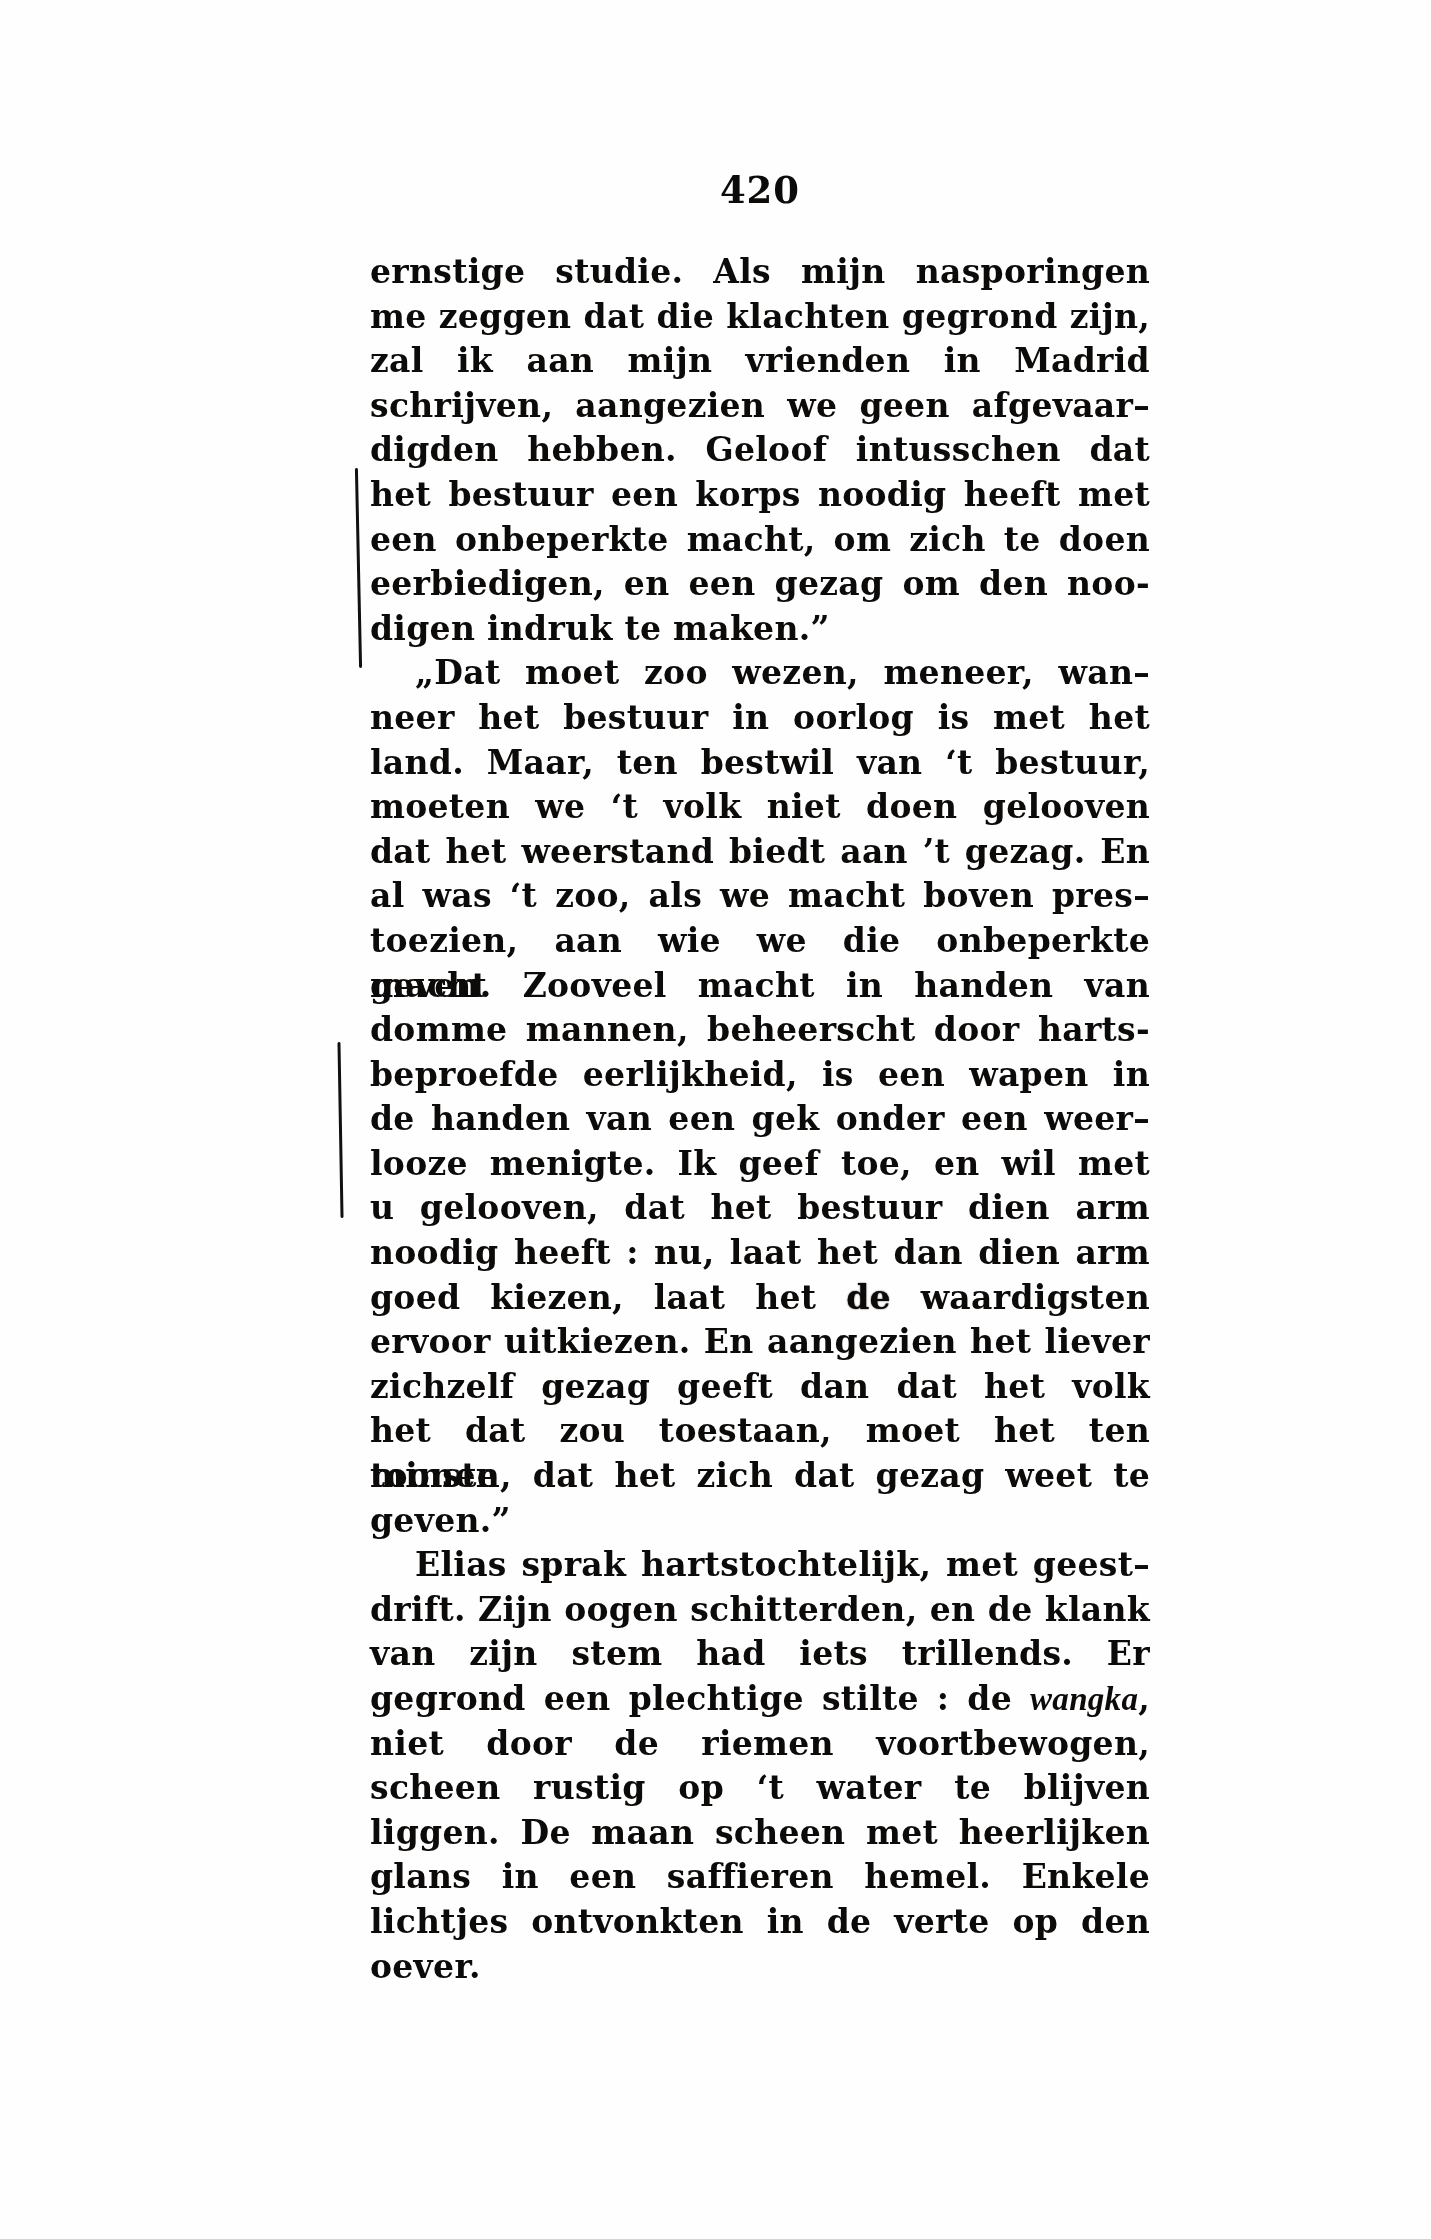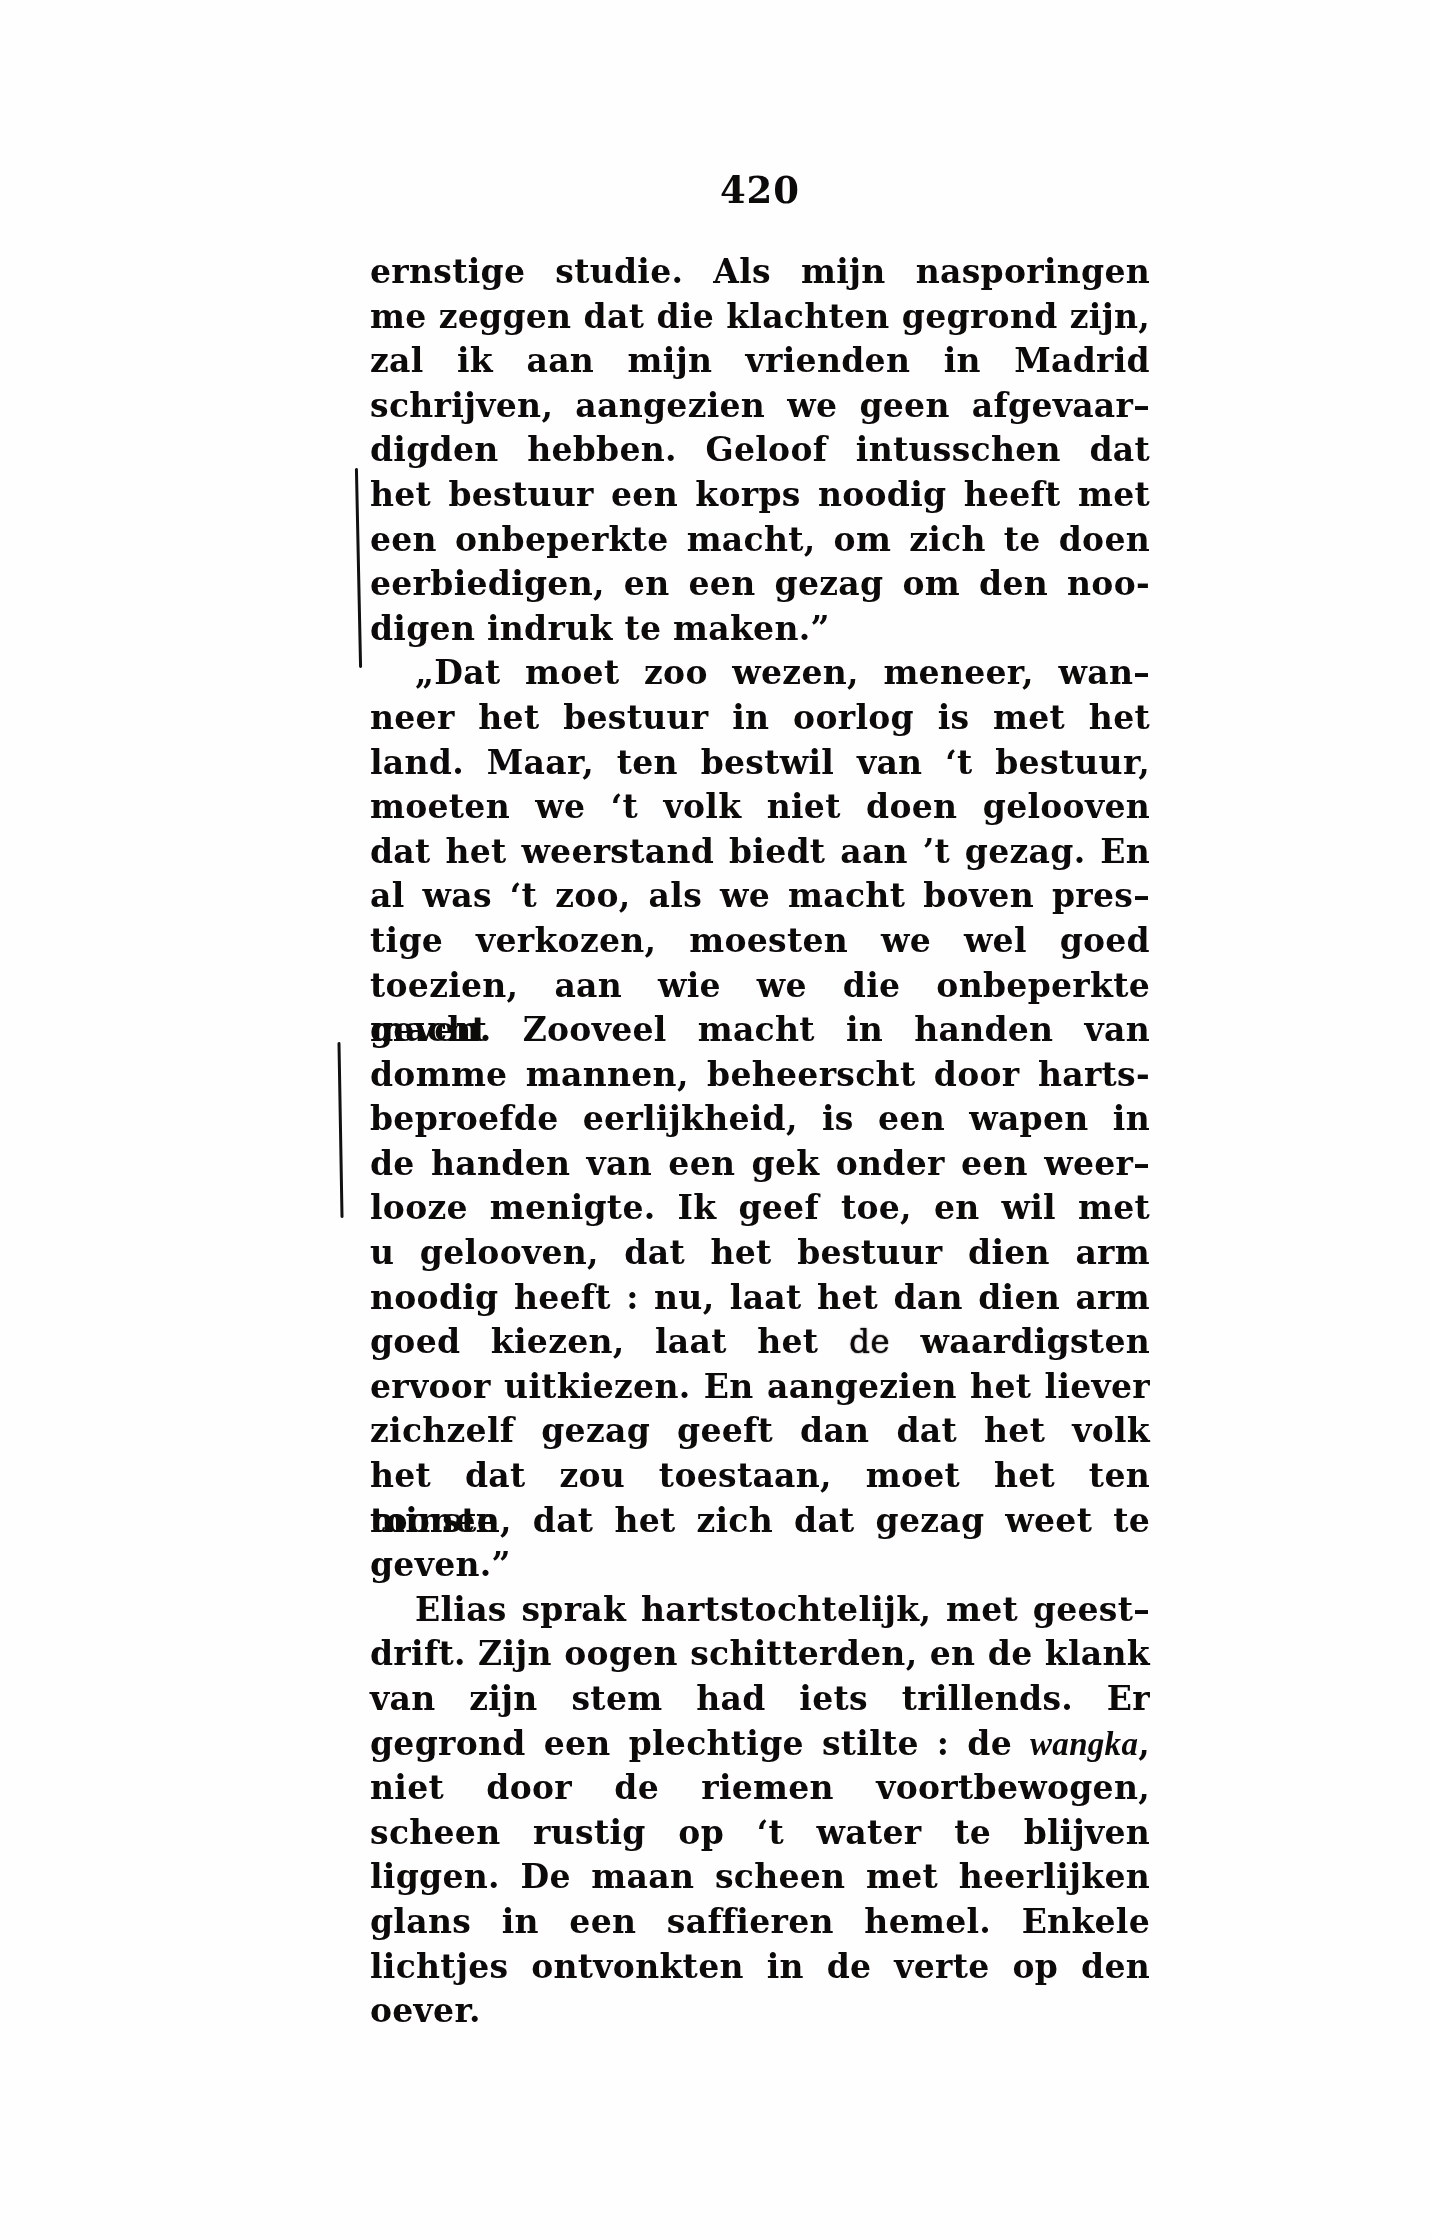--- a/index.html
+++ b/index.html
@@ -29,21 +29,21 @@
     height:44.6px;line-height:44.6px;
     text-align:justify;
     text-align-last:justify;
     white-space:nowrap;
     white-space:normal;
     overflow:visible;
   }
   .line.flush{text-align-last:left;}
   .line.indent{text-indent:45px;}
   .it{font-style:italic;font-family:Liberation Serif, serif;}
-  .bd{font-weight:400;text-shadow:0 0 1.5px #0d0b09;margin-top:8px;}
+  .bd{font-weight:700;text-shadow:0 0 1.5px #0d0b09;margin-top:8px;}
   .margin-mark{
     position:absolute;
     width:3px;background:#111;
     border-radius:2px;
   }
 </style>
 </head>
 <body>
 
 <div class="scan-page">
@@ -57,21 +57,20 @@
       <div class="line"><span>het bestuur een korps noodig heeft met</span></div>
       <div class="line"><span>een onbeperkte macht, om zich te doen</span></div>
       <div class="line"><span>eerbiedigen, en een gezag om den noo-</span></div>
       <div class="line flush"><span>digen indruk te maken.”</span></div>
       <div class="line indent"><span>„Dat moet zoo wezen, meneer, wan–</span></div>
       <div class="line"><span>neer het bestuur in oorlog is met het</span></div>
       <div class="line"><span>land. Maar, ten bestwil van ‘t bestuur,</span></div>
       <div class="line"><span>moeten we ‘t volk niet doen gelooven</span></div>
       <div class="line"><span>dat het weerstand biedt aan ’t gezag. En</span></div>
       <div class="line"><span>al was ‘t zoo, als we macht boven pres–</span></div>
-      <div class="line"><span>tige verkozen, moesten we wel goed</span></div>
       <div class="line"><span>toezien, aan wie we die onbeperkte macht</span></div>
       <div class="line"><span>geven. Zooveel macht in handen van</span></div>
       <div class="line"><span>domme mannen, beheerscht door harts-</span></div>
       <div class="line"><span>beproefde eerlijkheid, is een wapen in</span></div>
       <div class="line"><span>de handen van een gek onder een weer–</span></div>
       <div class="line"><span>looze menigte. Ik geef toe, en wil met</span></div>
       <div class="line"><span>u gelooven, dat het bestuur dien arm</span></div>
       <div class="line"><span>noodig heeft : nu, laat het dan dien arm</span></div>
       <div class="line"><span>goed kiezen, laat het </span><span class="bd">de</span><span> waardigsten</span></div>
       <div class="line"><span>ervoor uitkiezen. En aangezien het liever</span></div>

